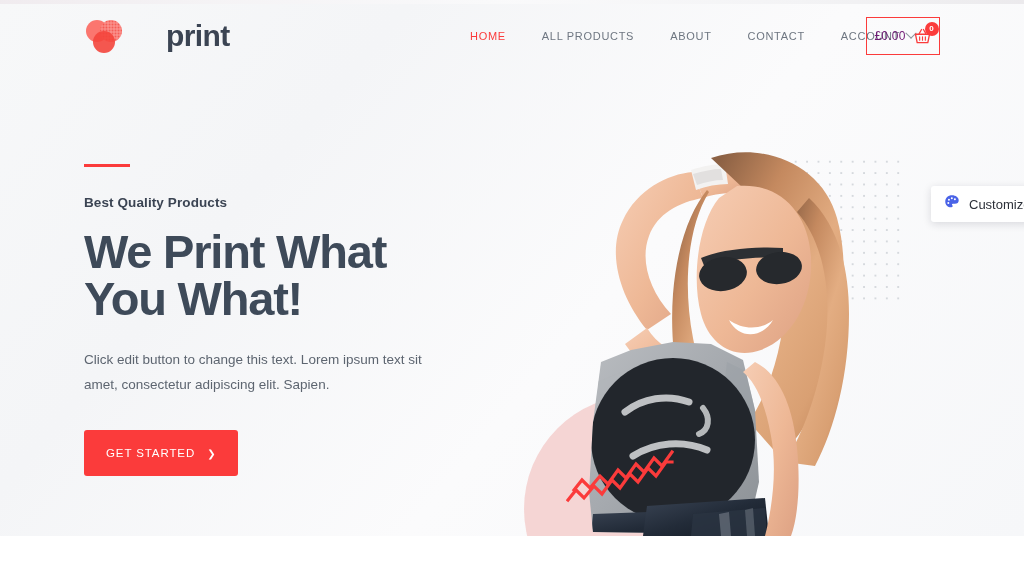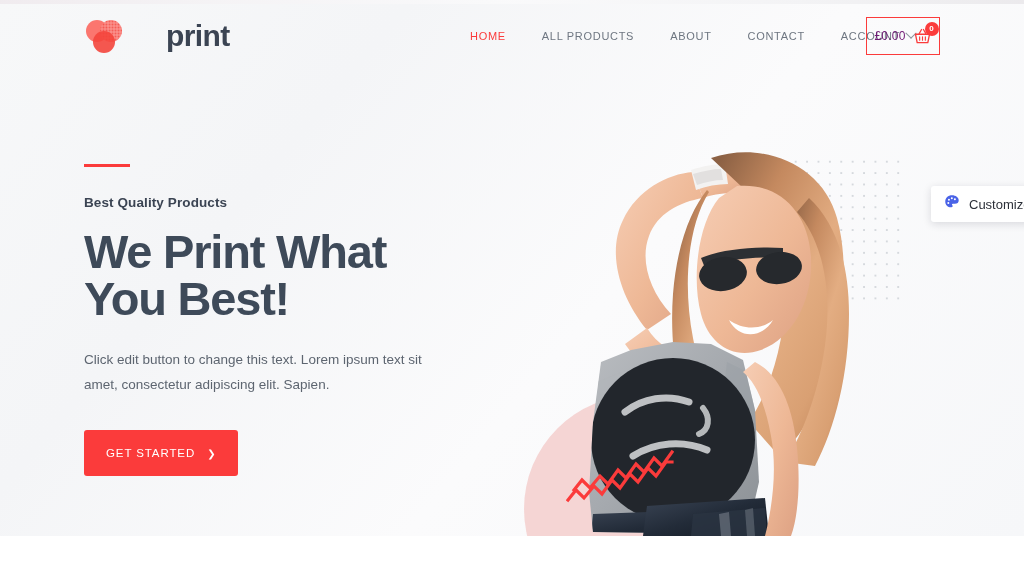--- a/index.html
+++ b/index.html
@@ -383,21 +383,21 @@
         <polyline points="2,54 10,44 18,52 28,40 36,48 46,34 54,42 64,28 72,36 82,22 90,30 100,16 106,16" fill="none" stroke="#fb3b3b" stroke-width="3.2" stroke-linecap="square" stroke-linejoin="miter"></polyline>
         <polyline points="8,44 16,34 24,42 34,30 42,38 52,24 60,32 70,18 78,26 88,12 96,20 106,6" fill="none" stroke="#fb3b3b" stroke-width="3.2" stroke-linecap="square" stroke-linejoin="miter"></polyline>
       </svg>
     </div>
 
     <div class="copy">
       <div class="rule"></div>
       <p class="eyebrow">Best Quality Products</p>
       <h1 class="headline">
         <span>We Print What</span>
-        <span>You Best!</span>
+        <span>You What!</span>
       </h1>
       <p class="sub">Click edit button to change this text. Lorem ipsum text sit amet, consectetur adipiscing elit. Sapien.</p>
       <button class="cta">
         <span>GET STARTED</span>
         <span class="cta-arrow">❯</span>
       </button>
     </div>
 
   </div>
 

